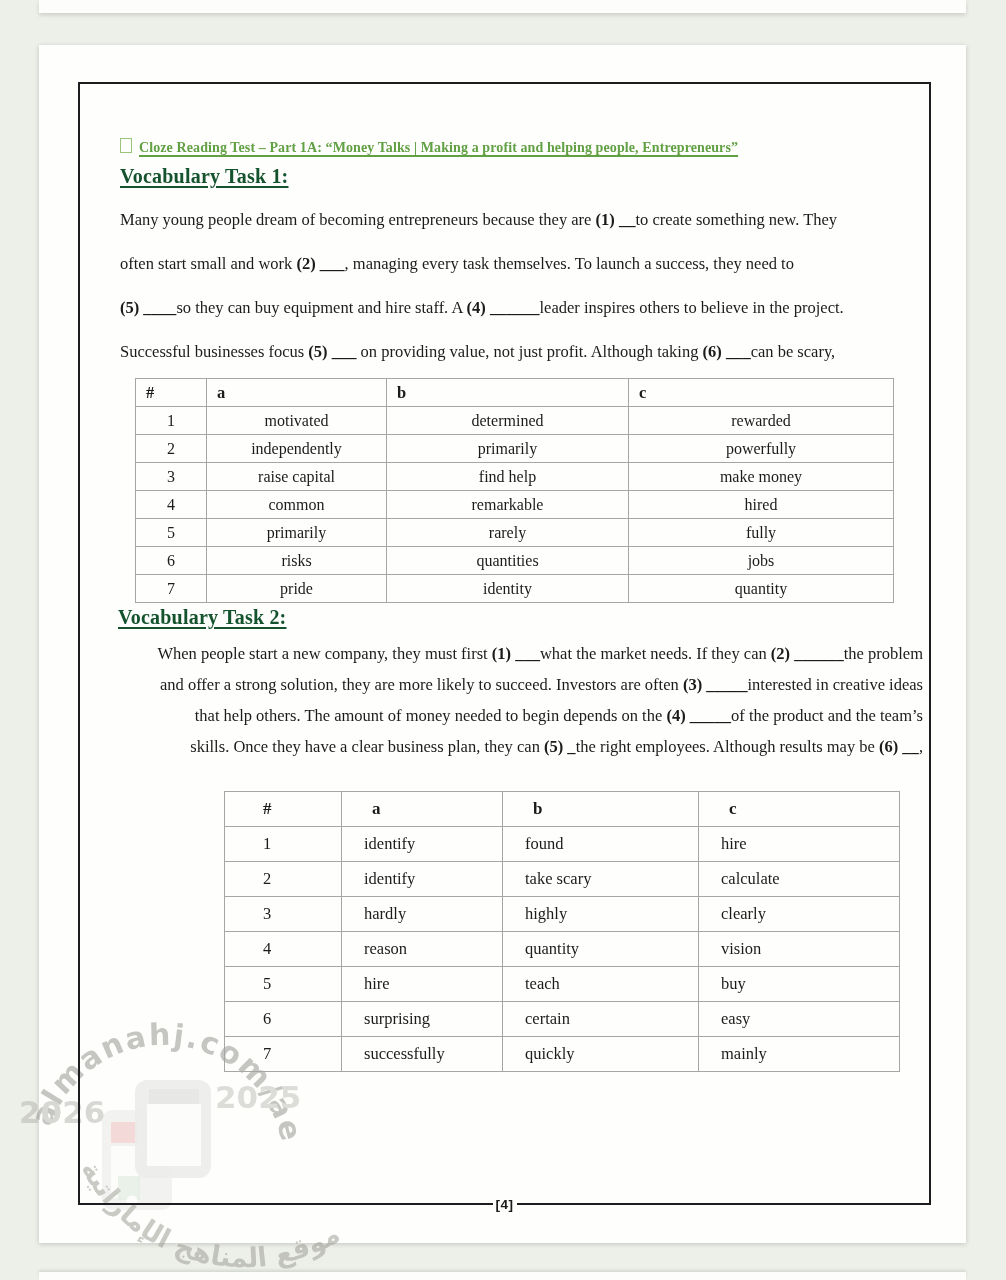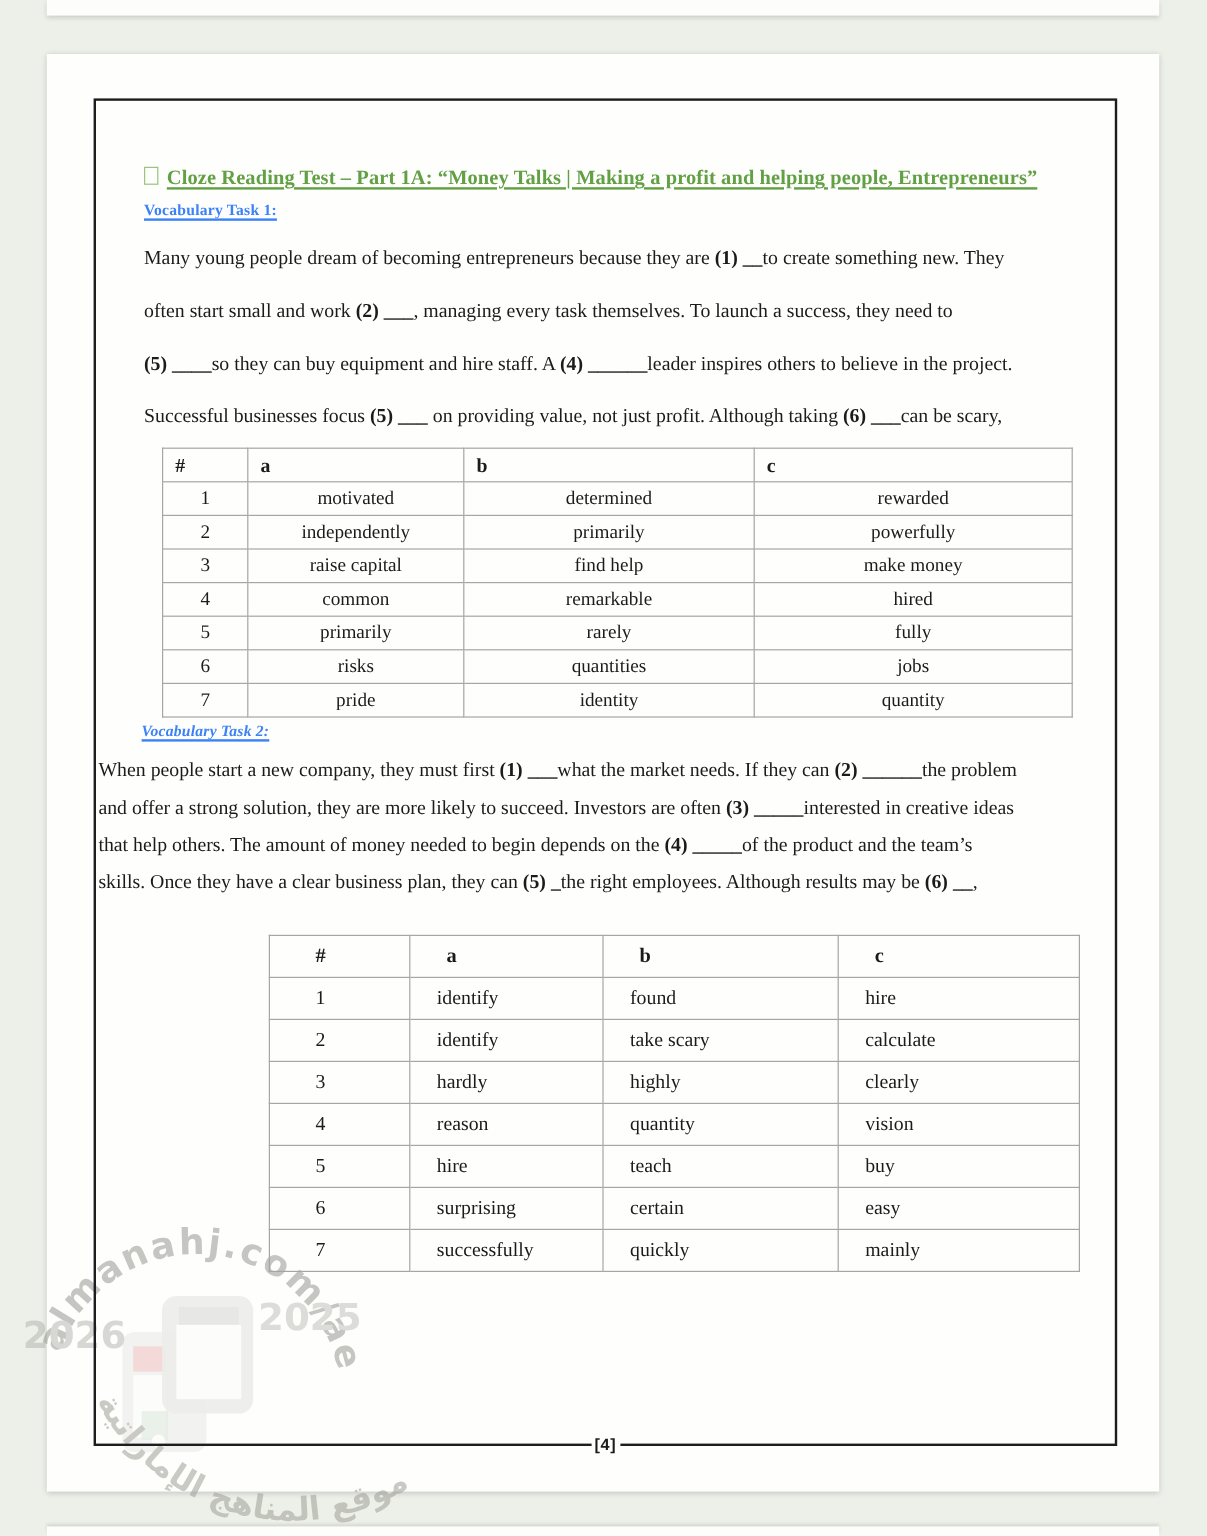--- a/index.html
+++ b/index.html
@@ -15,40 +15,40 @@
   .page{
     position:absolute;left:39px;top:45px;width:927px;height:1198px;
     background:#fefefd;box-shadow:0 1px 5px rgba(0,0,0,.18);
   }
   .watermark{position:absolute;left:-20px;top:945px;pointer-events:none;z-index:0;opacity:.5;}
   .content-box{
     position:absolute;left:39px;top:37px;width:849px;height:1119px;
     border:2px solid #1d1d20;z-index:1;
   }
   .title-row{
-    margin:54px 10px 0 40px;font-size:17px;font-weight:bold;
+    margin:54px 10px 0 40px;font-size:14px;font-weight:bold;
     color:var(--title-green,#61a043);
     text-decoration:underline;text-decoration-thickness:2px;text-underline-offset:3px;
     white-space:nowrap;letter-spacing:.1px;
   }
   .glyph-box{
     display:inline-block;width:10px;height:13px;border:1.5px solid #98c47c;
     margin-right:7px;vertical-align:-1px;
   }
   h2.task-heading{
-    margin:9px 0 0 40px;font-size:13px;font-weight:bold;color:#3b82f6;
+    margin:9px 0 0 40px;font-size:20px;font-weight:bold;color:#14532d;
     text-decoration:underline;text-decoration-thickness:2px;text-underline-offset:3px;
     letter-spacing:.2px;
   }
-  h2.second{margin:3px 0 0 38px;font-style:italic;}
+  h2.second{margin:3px 0 0 38px;}
   .para{font-size:16.5px;}
   .para .line{white-space:nowrap;}
   .para1{margin:10px 26px 0 40px;}
   .para1 .line{line-height:44px;height:44px;}
-  .para2{margin:9px 6px 0 0;padding-left:2px;}
+  .para2{margin:9px 6px 0 0;padding-left:2px;text-align:right;}
   .para2 .line{line-height:31px;height:31px;}
   .bold{font-weight:bold;margin-top:36px;}
   table{border-collapse:collapse;table-layout:fixed;background:transparent;}
   th,td{border:1px solid #a6a6a6;padding:0;overflow:hidden;}
   .t1{margin:4px 0 0 55px;width:714px;}
   .t1 th,.t1 td{height:27px;font-size:16px;}
   .t1 th{text-align:left;padding-left:10px;font-size:16.5px;}
   .t1 td{text-align:center;}
   .t1 th:nth-child(1){width:60px;}
   .t1 th:nth-child(2){width:169px;}

